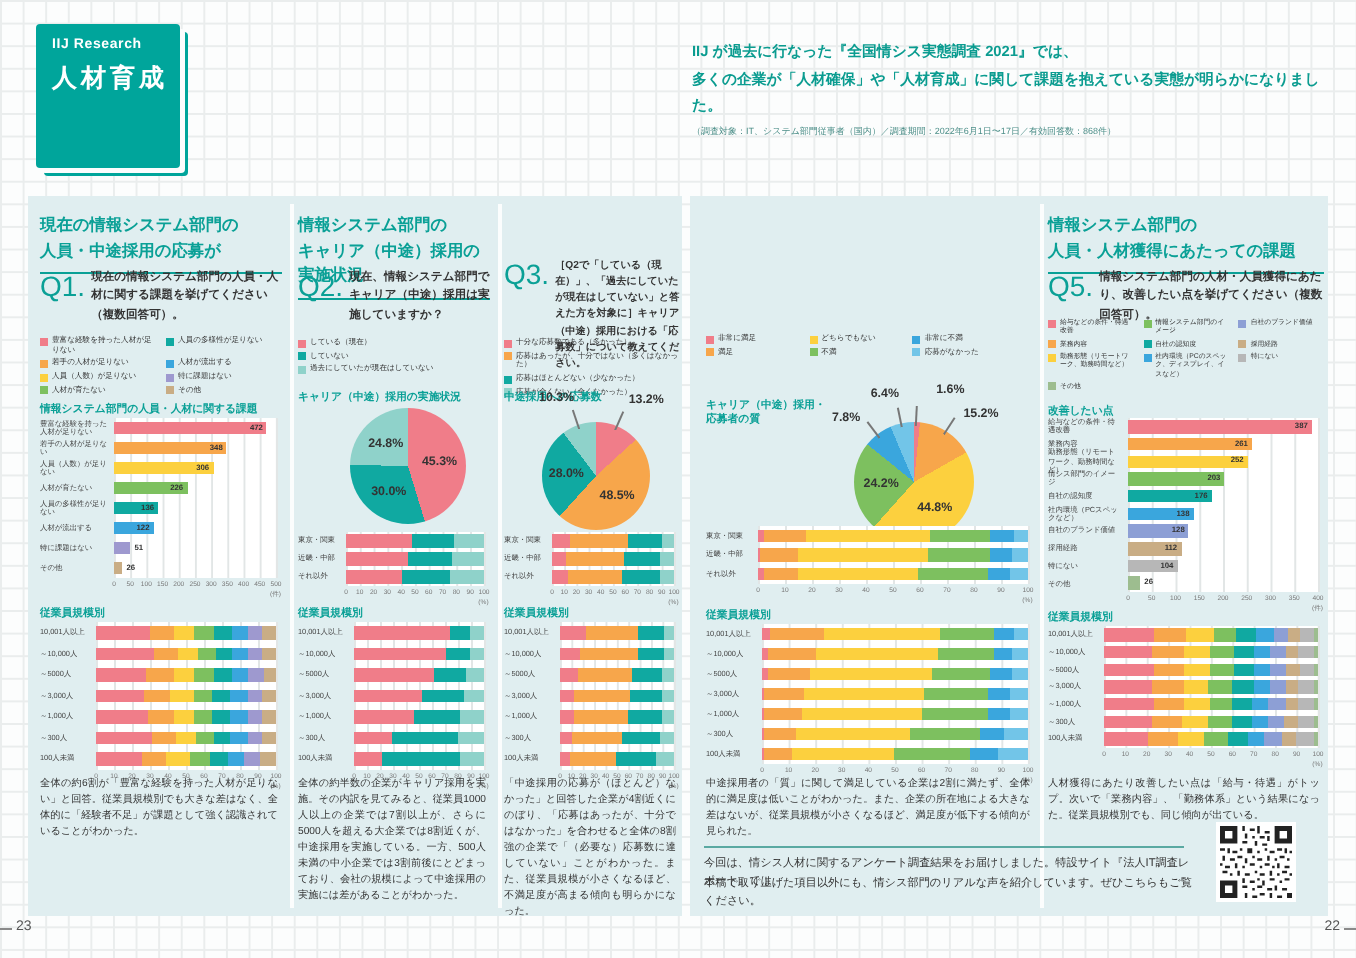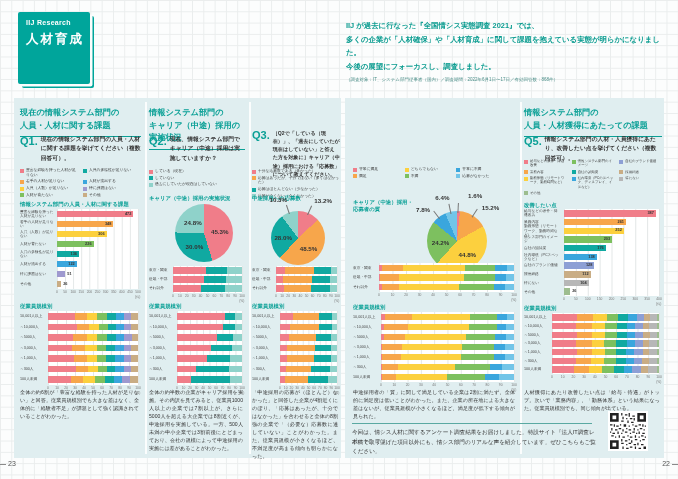--- a/index.html
+++ b/index.html
@@ -28,21 +28,21 @@
   .panel.pl{left:14px;width:327px;}
   .panel.pr{left:345px;width:319px;}
   .vline{position:absolute;top:102px;height:352px;width:2px;background:rgba(255,255,255,.85);}
   .pnum{position:absolute;top:460px;font-size:7px;color:#555;}
   .pline{position:absolute;top:464px;height:1px;background:#8a8a8a;}
   
   .col{position:absolute;top:105px;height:353px;}
   .sec-title{position:absolute;top:2px;left:0;right:0;margin:0;font-size:8.2px;font-weight:bold;
     color:#0aa096;line-height:1.55;border-bottom:1.5px solid #0aa096;padding-bottom:4px;white-space:pre-line;}
   .qrow{position:absolute;left:0;right:0;display:flex;gap:3px;align-items:flex-start;}
-  .qno{font-size:11px;font-weight:700;color:#0aa096;flex:0 0 auto;}
+  .qno{font-size:14px;font-weight:400;color:#0aa096;flex:0 0 auto;}
   .qtext{font-size:5.8px;font-weight:bold;color:#333;line-height:1.6;margin:0;}
   .q-small .qtext{font-size:5.1px;}
   .legend{position:absolute;left:0;right:0;display:grid;column-gap:5px;row-gap:2px;}
   .cols1{grid-template-columns:1fr;}
   .cols2{grid-template-columns:1fr 1fr;}
   .cols3{grid-template-columns:1fr 1fr 1fr;}
   .leg{display:flex;align-items:flex-start;gap:2px;}
   .sw{width:4px;height:4px;flex:0 0 4px;margin-top:.5px;}
   .lt{font-size:3.8px;color:#333;line-height:1.25;}
   .legend.small .lt{font-size:3.4px;}
@@ -76,33 +76,32 @@
 <div class="logo-box">
   <div class="logo-brand">IIJ Research</div>
   <div class="logo-l1">人材育成</div>
 </div>
 <h1 class="main-title" style="margin:0;">
   <br>
 </h1>
 <div class="intro">
   <div class="il">IIJ が過去に行なった『全国情シス実態調査 2021』では、</div>
   <div class="il">多くの企業が「人材確保」や「人材育成」に関して課題を抱えている実態が明らかになりました。</div>
-  <div class="il">今後の展望にフォーカスし、調査しました。</div>
   <div class="ifoot">（調査対象：IT、システム部門従事者（国内）／調査期間：2022年6月1日〜17日／有効回答数：868件）</div>
 </div>
 
 <div class="panel pl"></div>
 <div class="panel pr"></div>
 <div class="vline" style="left:145px"></div>
 <div class="vline" style="left:249px"></div>
 <div class="vline" style="left:520px"></div>
 
 <section class="col" style="left:20px;width:121px">
   <h2 class="sec-title">現在の情報システム部門の
-人員・人材に関する課題</h2>
+人員・中途採用の応募が</h2>
   <div class="qrow" style="top:30px">
     <span class="qno">Q1.</span>
     <p class="qtext">現在の情報システム部門の人員・人材に関する課題を挙げてください（複数回答可）。</p>
   </div>
   <div class="legend cols2" style="top:63px">
       <div class="leg">
         <span class="sw" style="background: rgb(240, 125, 137);"></span>
         <span class="lt">豊富な経験を持った人材が足りない</span>
       </div>
       <div class="leg">

